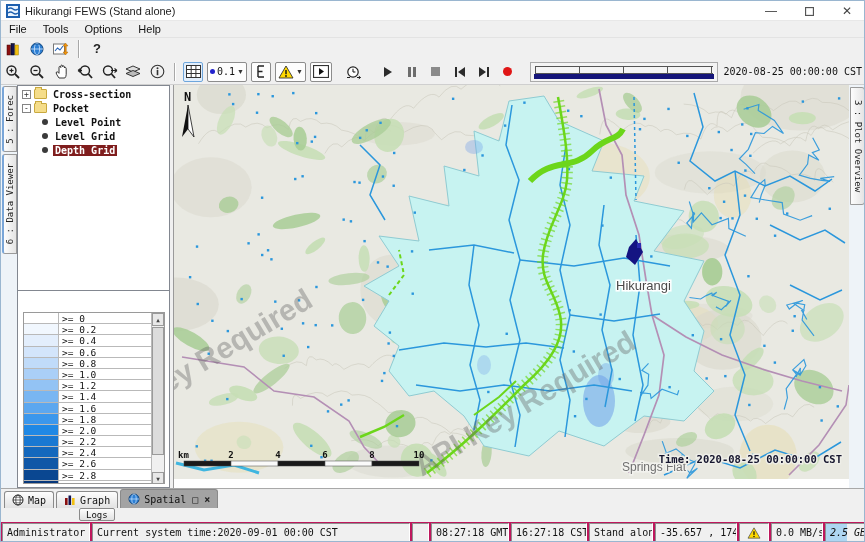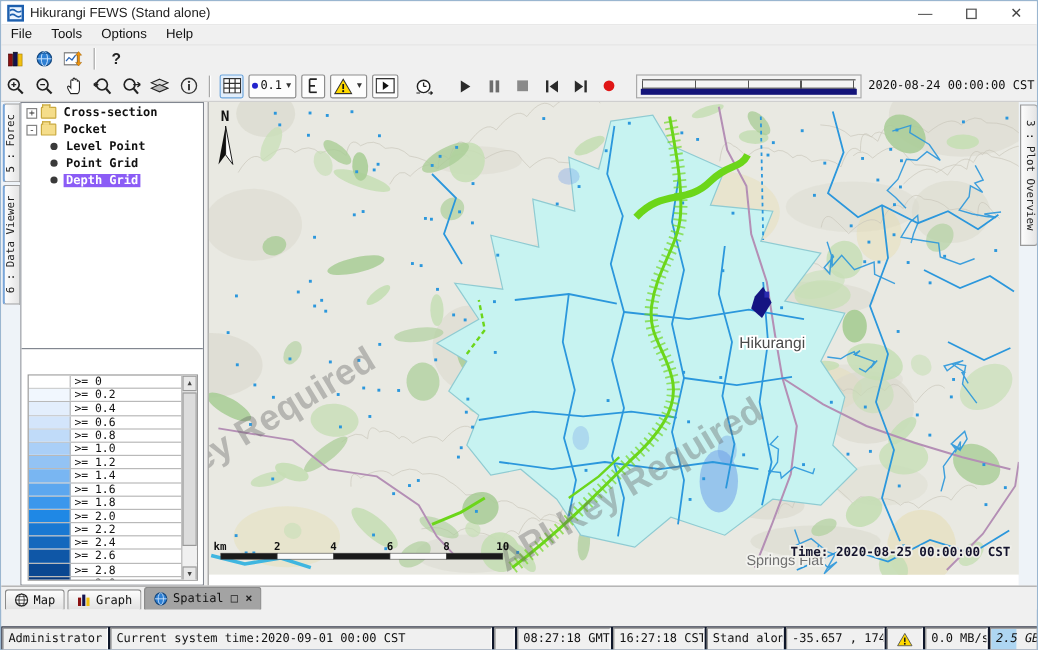--- a/index.html
+++ b/index.html
@@ -68,21 +68,21 @@
     border:1px solid #828790;}
   .tree{position:absolute;left:0;top:0;width:151px;height:204px;background:#fff;overflow:hidden;
     font-family:"DejaVu Sans Mono",monospace;font-size:10px;font-weight:bold;}
   .trow{display:flex;align-items:center;height:12px;margin-top:2px;}
   .expander{width:9px;height:9px;border:1px solid #848484;background:#fff;display:flex;align-items:center;
     justify-content:center;font-size:8px;line-height:7px;margin:0 3px 0 4px;color:#333;font-weight:normal;}
   .folder{width:13px;height:10px;background:#f5dd8a;border:1px solid #c9a93f;border-radius:1px;margin-right:4px;position:relative;}
   .folder:before{content:"";position:absolute;left:0;top:-3px;width:5px;height:2px;background:#f5dd8a;border:1px solid #c9a93f;border-bottom:none;}
   .bullet{width:6px;height:6px;border-radius:50%;background:#3a3a3a;margin:0 5px 0 24px;}
   .tlabel{padding:0 2px;white-space:nowrap;}
-  .tsel{background:#8b5cf6;color:#fff;}
+  .tsel{background:#7f1d1d;color:#fff;}
   
   .legend{position:absolute;left:0;top:204px;width:151px;height:197px;background:#fff;
     border-top:1px solid #828790;font-family:"DejaVu Sans Mono",monospace;font-size:10px;}
   .lg-head{display:flex;align-items:center;height:16px;border:1px solid #b9b9b9;margin:2px 3px 0 3px;padding-left:4px;font-weight:bold;}
   .cbox{width:10px;height:10px;border:1px solid #555;background:#fff;margin-right:5px;}
   .lg-table{position:absolute;left:5px;top:21px;width:142px;height:172px;border:1px solid #9a9a9a;overflow:hidden;background:#fff;}
   .lgrow{display:flex;height:11.2px;border-bottom:1px solid #b9b9b9;}
   .lgsw{width:35px;border-right:1px solid #b9b9b9;}
   .lglb{flex:1;padding-left:3px;font-size:9.5px;line-height:11px;}
   .lg-scroll{position:absolute;right:0;top:0;width:13px;height:172px;background:#f0f0f0;border-left:1px solid #b9b9b9;}
@@ -98,21 +98,21 @@
   .dtab{display:flex;align-items:center;gap:4px;height:17px;padding:0 7px;border:1px solid #8a8a8a;
     border-bottom:none;border-radius:3px 3px 0 0;background:linear-gradient(#fdfdfd,#e2e2e2);font-size:10px;
     font-family:"DejaVu Sans Mono",monospace;}
   .dtab.active{background:#a3a3a3;height:19px;}
   .dtab .wbtn{font-size:10px;font-weight:bold;color:#222;margin-left:2px;}
   .logs-row{position:absolute;left:0;top:507px;width:865px;height:14px;background:#f0f0f0;}
   .logs-btn{position:absolute;left:78px;top:0px;height:13px;padding:0 6px;border:1px solid #8a8a8a;border-radius:2px;
     background:linear-gradient(#fdfdfd,#e2e2e2);font-size:9px;font-family:"DejaVu Sans Mono",monospace;
     display:flex;align-items:center;}
   
-  .statusbar{position:absolute;left:0;top:521px;width:865px;height:21px;background:#0f172a;
+  .statusbar{position:absolute;left:0;top:521px;width:865px;height:21px;background:#be185d;
     display:flex;align-items:stretch;font-family:"DejaVu Sans Mono",monospace;font-size:10px;}
   .scell{border:1px solid;border-color:#8f8f8f #ffffff #ffffff #8f8f8f;margin:1px 1px;display:flex;
     align-items:center;padding:0 4px;white-space:nowrap;overflow:hidden;background:#f0f0f0;}
   .mem-fill{position:relative;}
   .mem-fill:before{content:"";position:absolute;left:0;top:0;bottom:0;width:55%;background:#aed6f2;}
   .mem-fill span{position:relative;}
   
   .isvg{display:block;}
 </style>
 </head>
@@ -290,21 +290,21 @@
         </span>
       </div>
     <div class="tbtn">
         <span class="t-rec"></span>
       </div>
     <div class="timeline">
       <div class="ticks"></div>
       <div class="rail2"></div>
       <div class="loaded"></div>
     </div>
-    <span class="tb-date">2020-08-24 00:00:00 CST</span>
+    <span class="tb-date">2020-08-25 00:00:00 CST</span>
   </div>
 
   <div class="main">
 
     <div class="vstrip-l">
       <div class="vtab" style="top:1px;height:66px;">
         <span>5 : Forec</span>
       </div>
       <div class="vtab" style="top:69px;height:100px;">
         <span>6 : Data Viewer</span>
@@ -322,21 +322,21 @@
           <span class="expander">-</span>
           <span class="folder"></span>
           <span class="tlabel">Pocket</span>
         </div>
         <div class="trow">
           <span class="bullet"></span>
           <span class="tlabel">Level Point</span>
         </div>
         <div class="trow">
           <span class="bullet"></span>
-          <span class="tlabel">Point Grid</span>
+          <span class="tlabel">Level Grid</span>
         </div>
         <div class="trow">
           <span class="bullet"></span>
           <span class="tlabel tsel">Depth Grid</span>
         </div>
       </div>
 
       <div class="legend">
         <div class="lg-table">
           <div>
@@ -774,20 +774,23 @@
           <circle cx="6" cy="6" r="5" fill="#2d7fd3" stroke="#14477e"></circle>
           <ellipse cx="6" cy="6" rx="2.2" ry="5" fill="none" stroke="#cfe6ff" stroke-width="0.7"></ellipse>
           <line x1="1" y1="6" x2="11" y2="6" stroke="#cfe6ff" stroke-width="0.7"></line>
         </svg>
       <span>Spatial</span>
       <span class="wbtn">□</span>
       <span class="wbtn">×</span>
     </div>
   </div>
 
+  <div class="logs-row">
+    <div class="logs-btn">Logs</div>
+  </div>
 
   <div class="statusbar">
     <div class="scell" style="flex:0 0 88px;">Administrator</div>
     <div class="scell" style="flex:0 0 318px;">Current system time:2020-09-01 00:00 CST</div>
     <div class="scell" style="flex:1 1 36px;"></div>
     <div class="scell" style="flex:0 0 78px;">08:27:18 GMT</div>
     <div class="scell" style="flex:0 0 76px;">16:27:18 CST</div>
     <div class="scell" style="flex:0 0 64px;">Stand alone</div>
     <div class="scell" style="flex:0 0 82px;">-35.657 , 174.199</div>
     <div class="scell" style="flex:0 0 30px;justify-content:center;">

